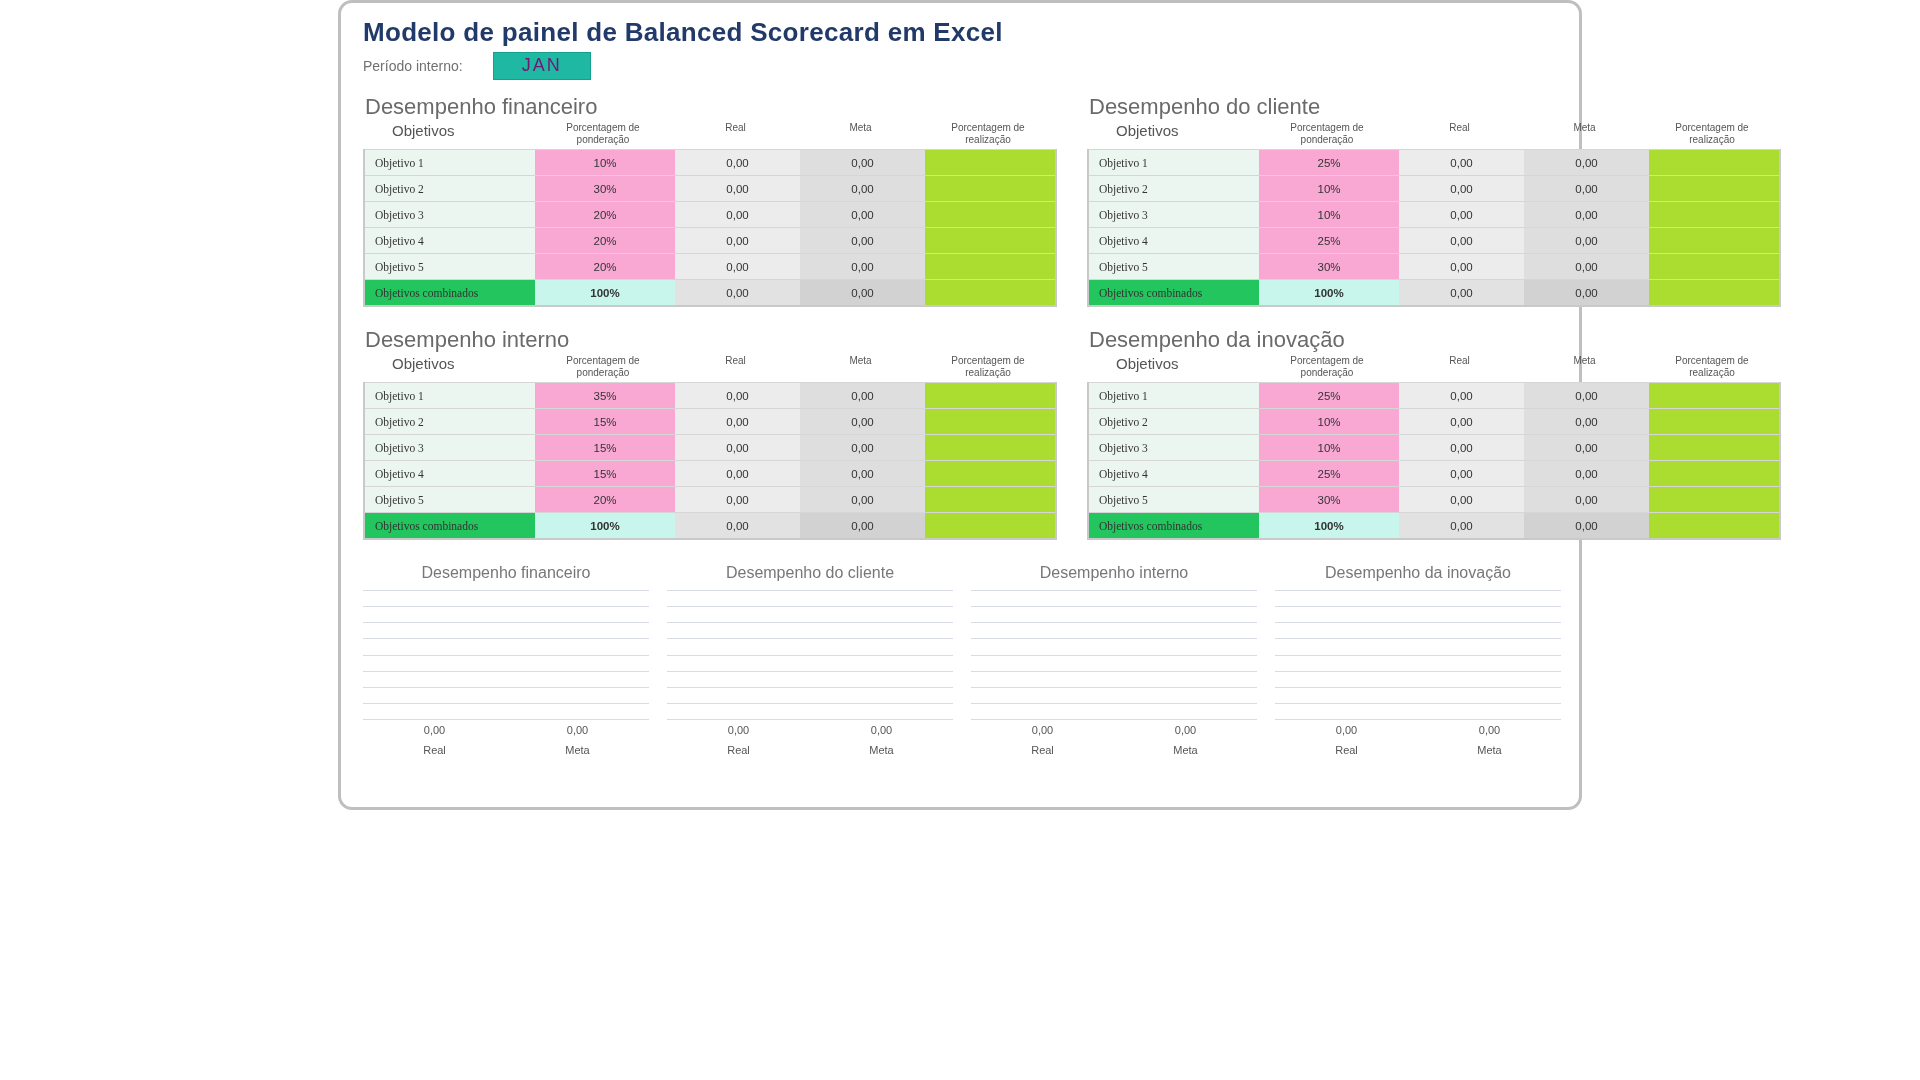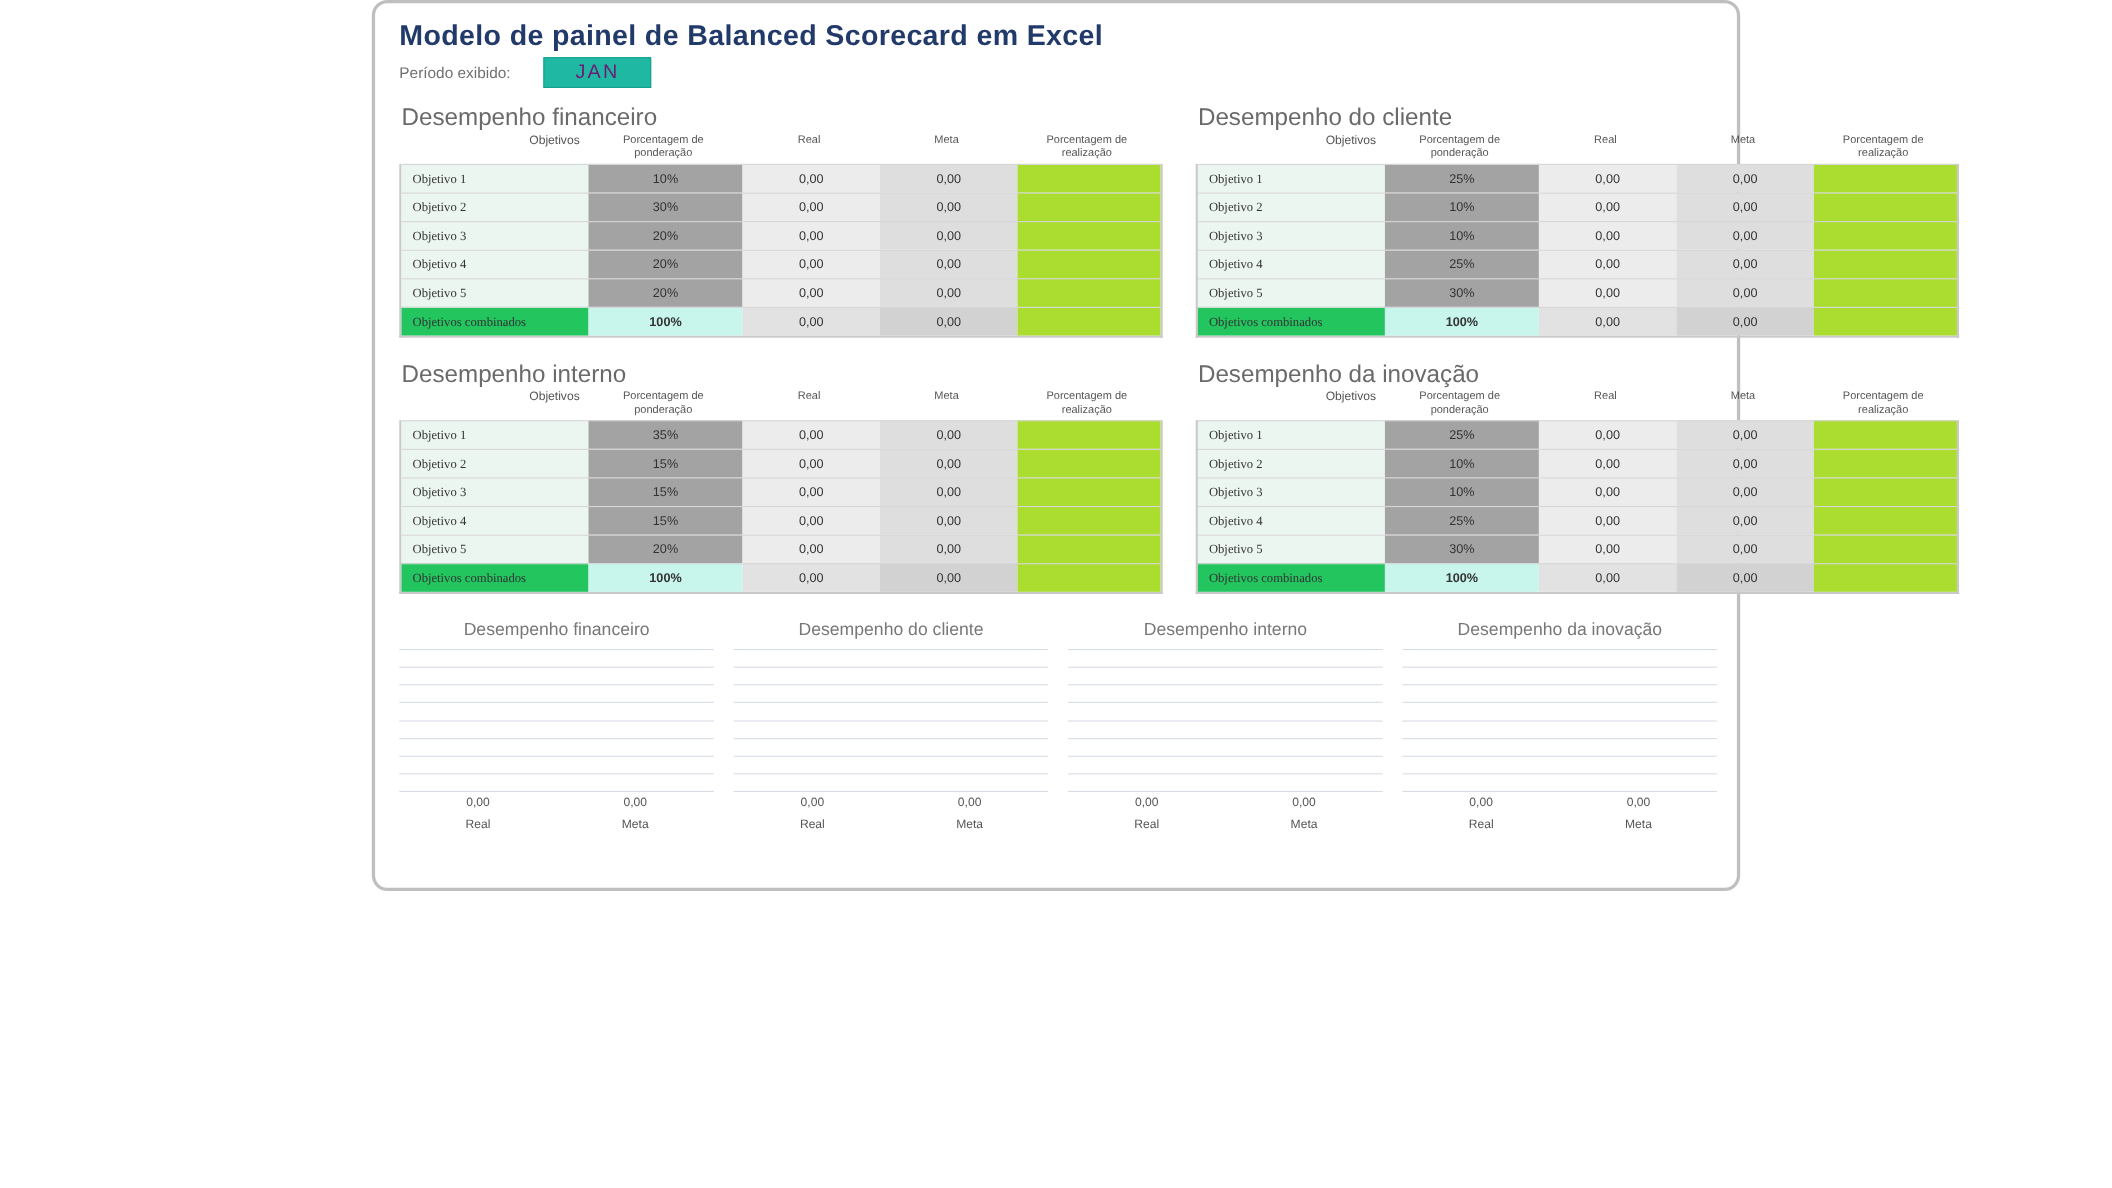--- a/index.html
+++ b/index.html
@@ -72,36 +72,36 @@
     border-collapse: collapse;
   }
   .col-headers {
     display: grid;
     grid-template-columns: 170px 140px 125px 125px 130px;
     font-size: 10px;
     color: #555;
     text-align: center;
     padding: 0 0 2px 0;
   }
-  .col-headers .ch-left { text-align: right; padding-left: 4px; font-size: 11px; }
+  .col-headers .ch-left { text-align: left; padding-left: 4px; font-size: 15px; margin-left: 25px; }
   .col-headers div { line-height: 1.15; padding: 2px 6px; }
 
   .row {
     display: grid;
     grid-template-columns: 170px 140px 125px 125px 130px;
     height: 26px;
   }
   .row > div {
     display: flex;
     align-items: center;
     justify-content: center;
     border-top: 1px solid #d6d6d6;
   }
   .row .c-obj { justify-content: flex-start; padding-left: 10px; background: #ecf6f0; font-family: Liberation Serif, serif; }
-  .row .c-pct { background: #a3a3a3; }
+  .row .c-pct { background: #f9a8d4; }
   .row .c-real { background: #ececec; }
   .row .c-meta { background: #dedede; }
   .row .c-ach  { background: #aadd30; }
   .row.total .c-obj { background: #22c55e; font-weight: 500; }
   .row.total .c-pct { background: #c8f5ec; font-weight: 700; }
   .row.total .c-real { background: #e2e2e2; font-weight: 500; }
   .row.total .c-meta { background: #d2d2d2; font-weight: 500; }
 
   
   .charts {
@@ -146,21 +146,21 @@
   }
 </style>
 </head>
 <body>
 
 <div class="page">
 
   <div class="title">Modelo de painel de Balanced Scorecard em Excel</div>
 
   <div class="period-row">
-    <div class="period-label">Período exibido:</div>
+    <div class="period-label">Período interno:</div>
     <div class="period-pill">JAN</div>
   </div>
 
   <div class="grid-sections" id="sections-grid">
       <div>
         <div class="section-heading">Desempenho financeiro</div>
         <div class="col-headers">
           <div class="ch-left">Objetivos</div>
           <div>Porcentagem de ponderação</div>
           <div>Real</div>

